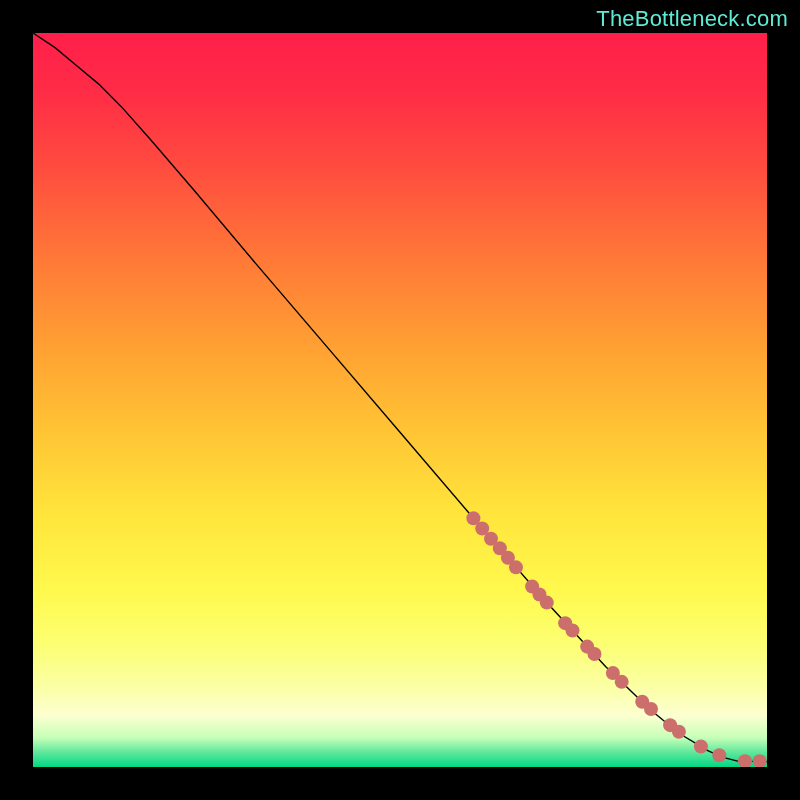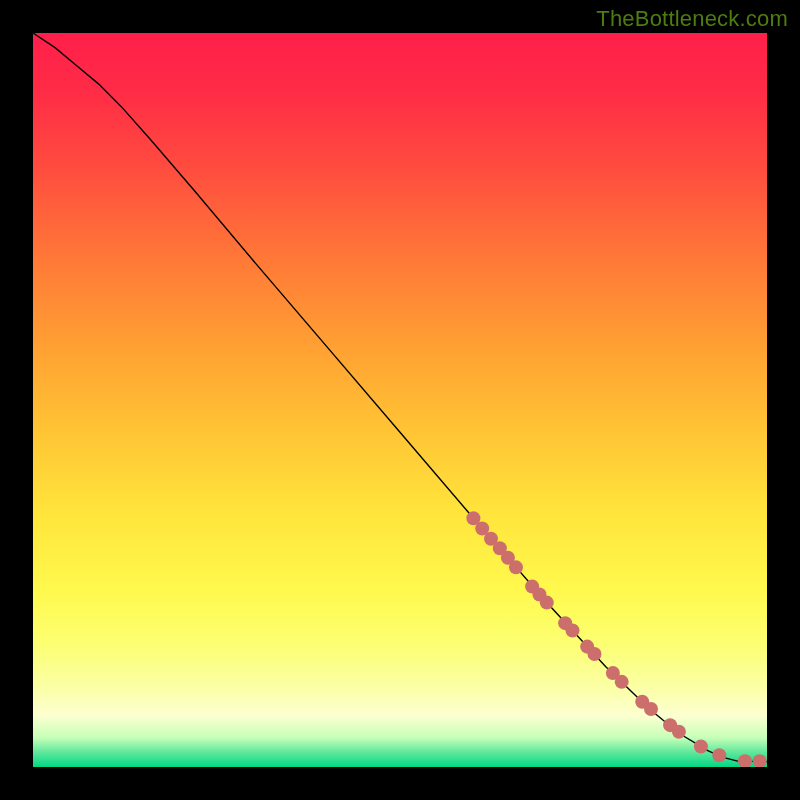--- a/index.html
+++ b/index.html
@@ -28,21 +28,21 @@
     position: absolute;
     left: 0;
     top: 0;
     width: 100%;
     height: 100%;
   }
   .watermark {
     position: absolute;
     top: 6px;
     right: 12px;
-    color: #4d7c0f;
+    color: #5eead4;
     font-size: 22px;
     letter-spacing: 0.2px;
     font-weight: 400;
   }
   svg.lines {
     position: absolute;
     left: 0;
     top: 0;
     width: 100%;
     height: 100%;

